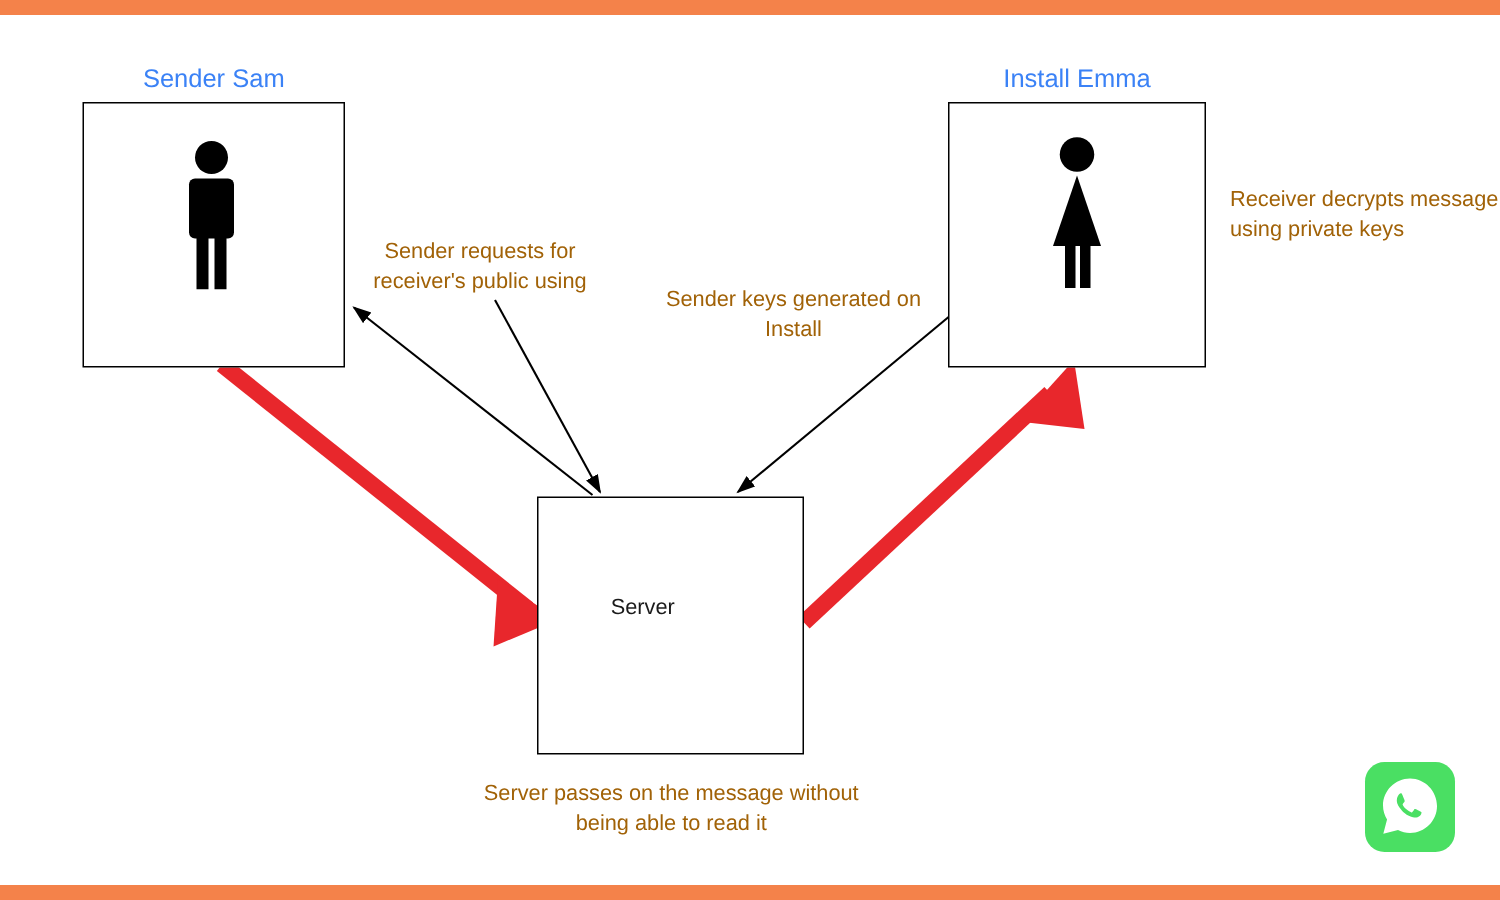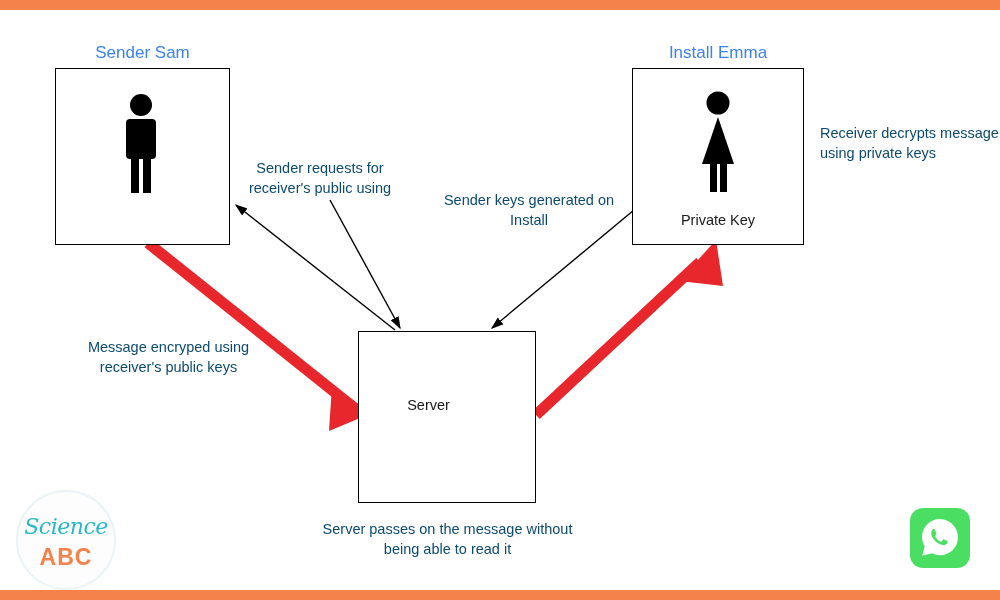--- a/index.html
+++ b/index.html
@@ -63,21 +63,21 @@
     text-align: center;
     white-space: nowrap;
   }
   #private-key-label { left: 632px; top: 212px; width: 172px; }
   #server-label      { left: 358px; top: 397px; width: 141px; }
 
   .note {
     position: absolute;
     font-size: 14.5px;
     line-height: 1.38;
-    color: #0c4a6e;
+    color: #a16207;
     text-align: center;
   }
   #note-sender-request { left: 232px; top: 158px; width: 176px; }
   #note-public-keys    { left: 425px; top: 190px; width: 208px; }
   #note-receiver-decrypt { left: 820px; top: 123px; width: 180px; text-align: left; }
   #note-message-encrypted { left: 66px; top: 337px; width: 205px; }
   #note-server-pass    { left: 320px; top: 519px; width: 255px; }
 
   
   .figure {
@@ -199,34 +199,27 @@
 
   <div class="figure" id="receiver-figure">
     <svg width="62" height="102" viewBox="0 0 62 102">
       <circle cx="31" cy="13" r="11.5" fill="#000"></circle>
       <path d="M31,27 L47,74 L15,74 z" fill="#000"></path>
       <rect x="23" y="72" width="7" height="30" fill="#000"></rect>
       <rect x="33" y="72" width="7" height="30" fill="#000"></rect>
     </svg>
   </div>
 
-  <div class="inbox-label" id="private-key-label">Private Key</div>
   <div class="inbox-label" id="server-label">Server</div>
 
   <div class="note" id="note-sender-request">Sender requests for receiver's public using</div>
   <div class="note" id="note-public-keys">Sender keys generated on Install</div>
   <div class="note" id="note-receiver-decrypt">Receiver decrypts message using private keys</div>
-  <div class="note" id="note-message-encrypted">Message encryped using receiver's public keys</div>
   <div class="note" id="note-server-pass">Server passes on the message without being able to read it</div>
 
-  <div id="logo">
-    <div class="circle"></div>
-    <div class="science">Science</div>
-    <div class="abc">ABC</div>
-  </div>
 
   <div id="whatsapp-badge">
     <svg width="40" height="42" viewBox="0 0 40 42">
       <path d="M20,2 C10.1,2 2,10.1 2,20 C2,23.4 3,26.6 4.7,29.3 L2.2,38.8 L12,36.3
                C14.5,37.6 17.2,38.3 20,38.3 C29.9,38.3 38,30.2 38,20.3 C38,10.4 29.9,2 20,2 Z" fill="#ffffff"></path>
       <path d="M14.2,11.8 C13.7,11.8 13,12 12.6,12.7 C12.1,13.4 11.2,14.6 11.2,16.6
                C11.2,18.6 12.5,20.5 12.7,20.8 C12.9,21.1 15.3,25.1 19.2,26.8
                C22.4,28.2 23.4,28.1 24.2,28 C25.3,27.9 26.7,27.1 27.2,26.2
                C27.7,25.3 27.7,24.5 27.6,24.3 C27.4,24.1 27.1,24 26.6,23.8
                C26.1,23.5 24.4,22.7 23.9,22.5 C23.4,22.3 23.1,22.3 22.8,22.7

